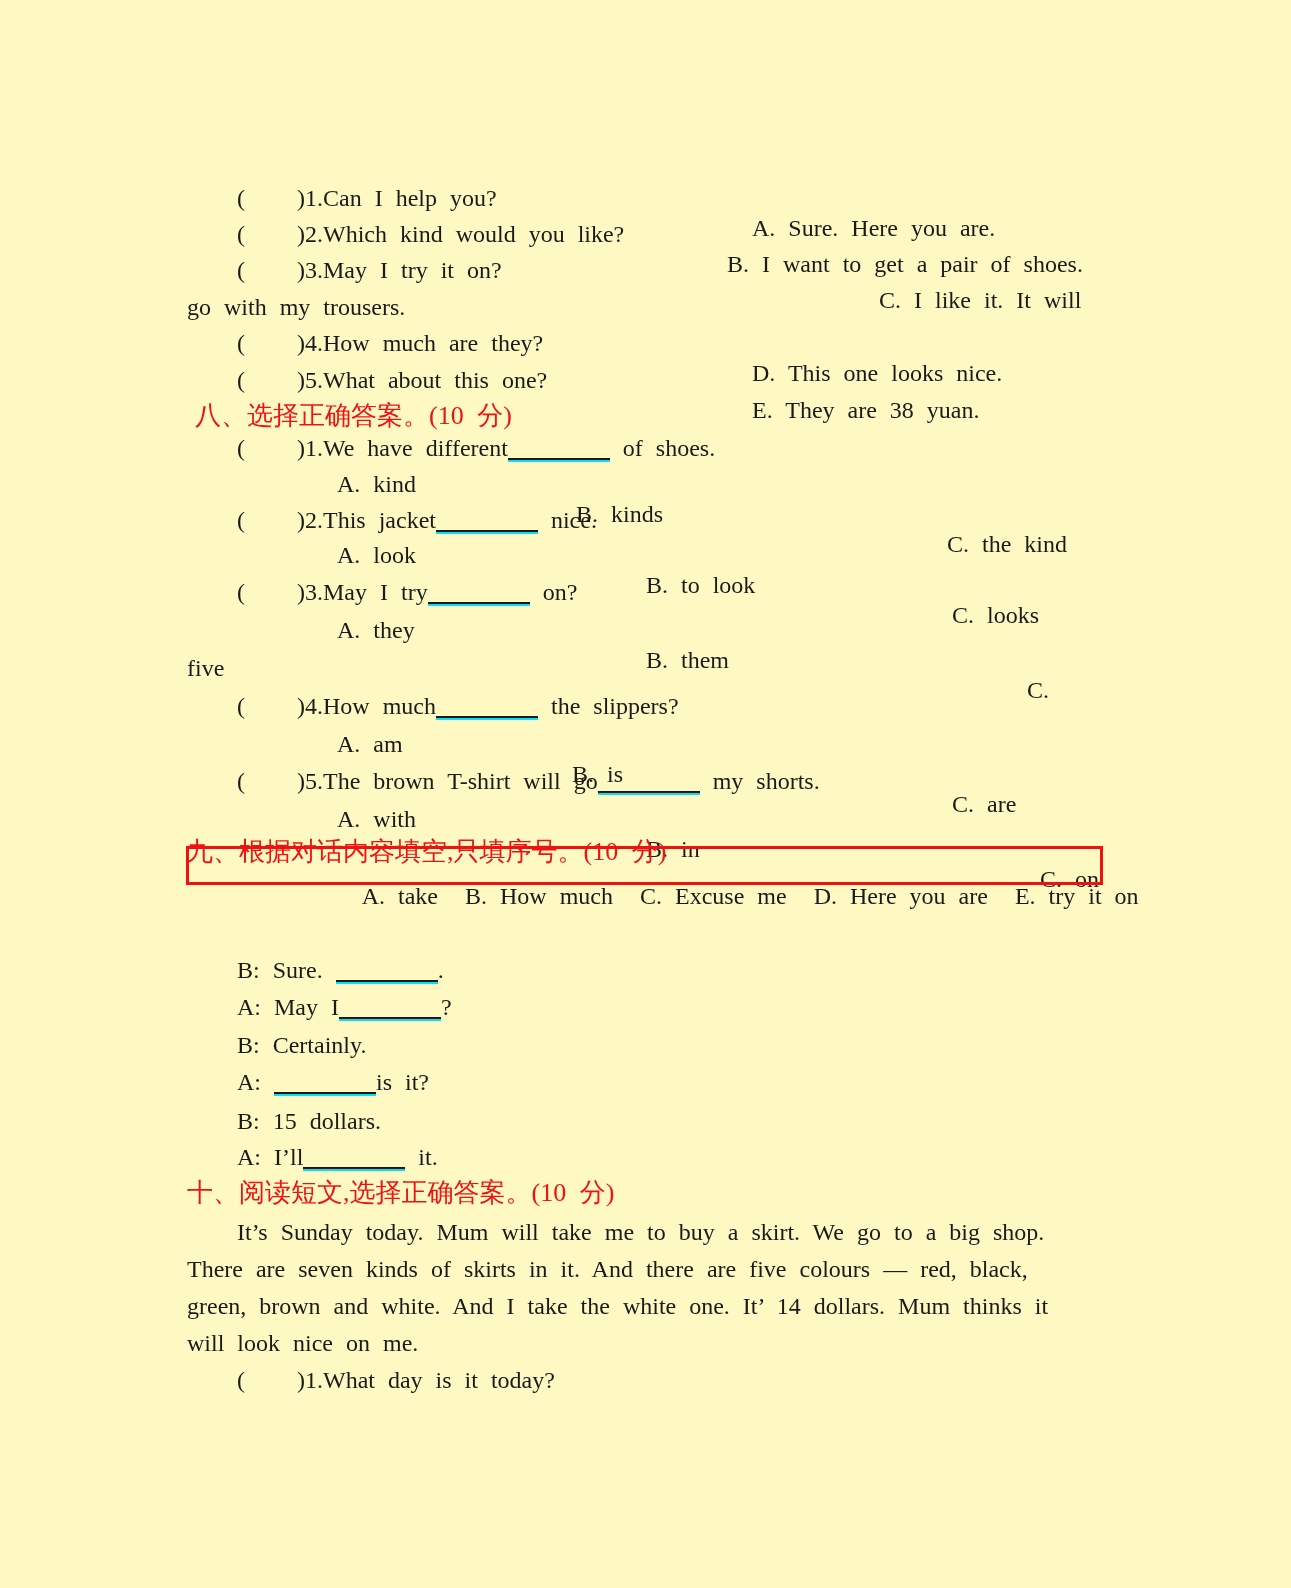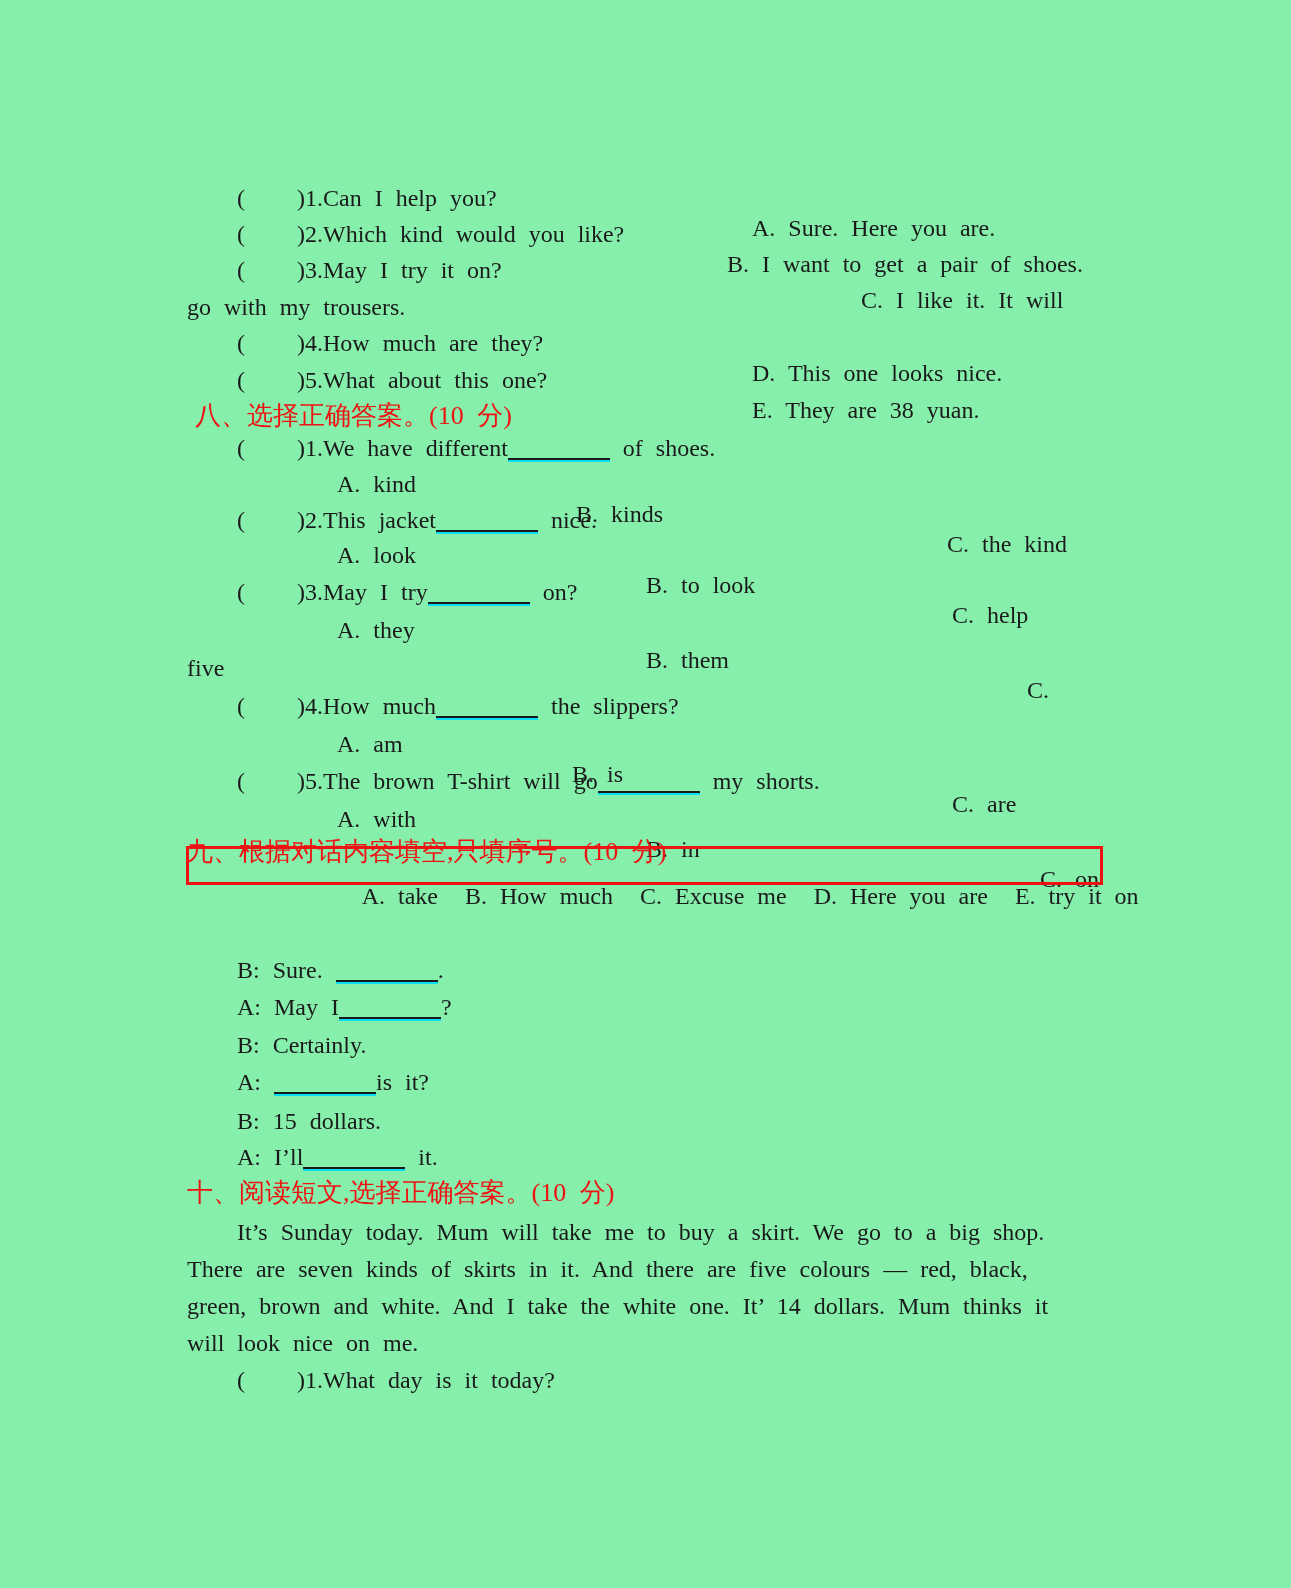--- a/index.html
+++ b/index.html
@@ -1,19 +1,19 @@
 <!DOCTYPE html>
 <html><head>
 <meta charset="utf-8">
 <style>
   html,body{margin:0;padding:0;background:#ffffff;}
   #page{
     position:relative;
     width:1291px;height:1588px;
-    background:#86efac;
+    background:#fef9c3;
     font-family:"Liberation Serif","DejaVu Serif",serif;
     font-size:24px;
     line-height:30px;
     color:#1a1a1a;
     word-spacing:7px;
     overflow:hidden;
   }
   .line{position:absolute;left:0;width:100%;white-space:pre;}
   .seg{position:absolute;white-space:pre;}
   .inline{white-space:pre;}
@@ -51,21 +51,21 @@
   <div class="line" style="top:153px">
     <span class="seg" style="left:237px">(    )1.Can I help you?</span>
     <span class="seg" style="left:752px">A. Sure. Here you are.</span>
   </div>
   <div class="line" style="top:189px">
     <span class="seg" style="left:237px">(    )2.Which kind would you like?</span>
     <span class="seg" style="left:727px">B. I want to get a pair of shoes.</span>
   </div>
   <div class="line" style="top:225px">
     <span class="seg" style="left:237px">(    )3.May I try it on?</span>
-    <span class="seg" style="left:861px">C. I like it. It will</span>
+    <span class="seg" style="left:879px">C. I like it. It will</span>
   </div>
   <div class="line" style="top:262px">
     <span class="seg" style="left:187px">go with my trousers.</span>
   </div>
   <div class="line" style="top:298px">
     <span class="seg" style="left:237px">(    )4.How much are they?</span>
     <span class="seg" style="left:752px">D. This one looks nice.</span>
   </div>
   <div class="line" style="top:335px">
     <span class="seg" style="left:237px">(    )5.What about this one?</span>
@@ -84,21 +84,21 @@
     <span class="seg" style="left:576px">B. kinds</span>
     <span class="seg" style="left:947px">C. the kind</span>
   </div>
 
   <div class="line" style="top:475px">
     <span class="seg" style="left:237px"><span class="inline">(    )2.This jacket</span><span class="blank"></span><span class="inline"> nice.</span></span>
   </div>
   <div class="line" style="top:510px">
     <span class="seg" style="left:337px">A. look</span>
     <span class="seg" style="left:646px">B. to look</span>
-    <span class="seg" style="left:952px">C. help</span>
+    <span class="seg" style="left:952px">C. looks</span>
   </div>
 
   <div class="line" style="top:547px">
     <span class="seg" style="left:237px"><span class="inline">(    )3.May I try</span><span class="blank"></span><span class="inline"> on?</span></span>
   </div>
   <div class="line" style="top:585px">
     <span class="seg" style="left:337px">A. they</span>
     <span class="seg" style="left:646px">B. them</span>
     <span class="seg" style="left:1027px">C.</span>
   </div>

